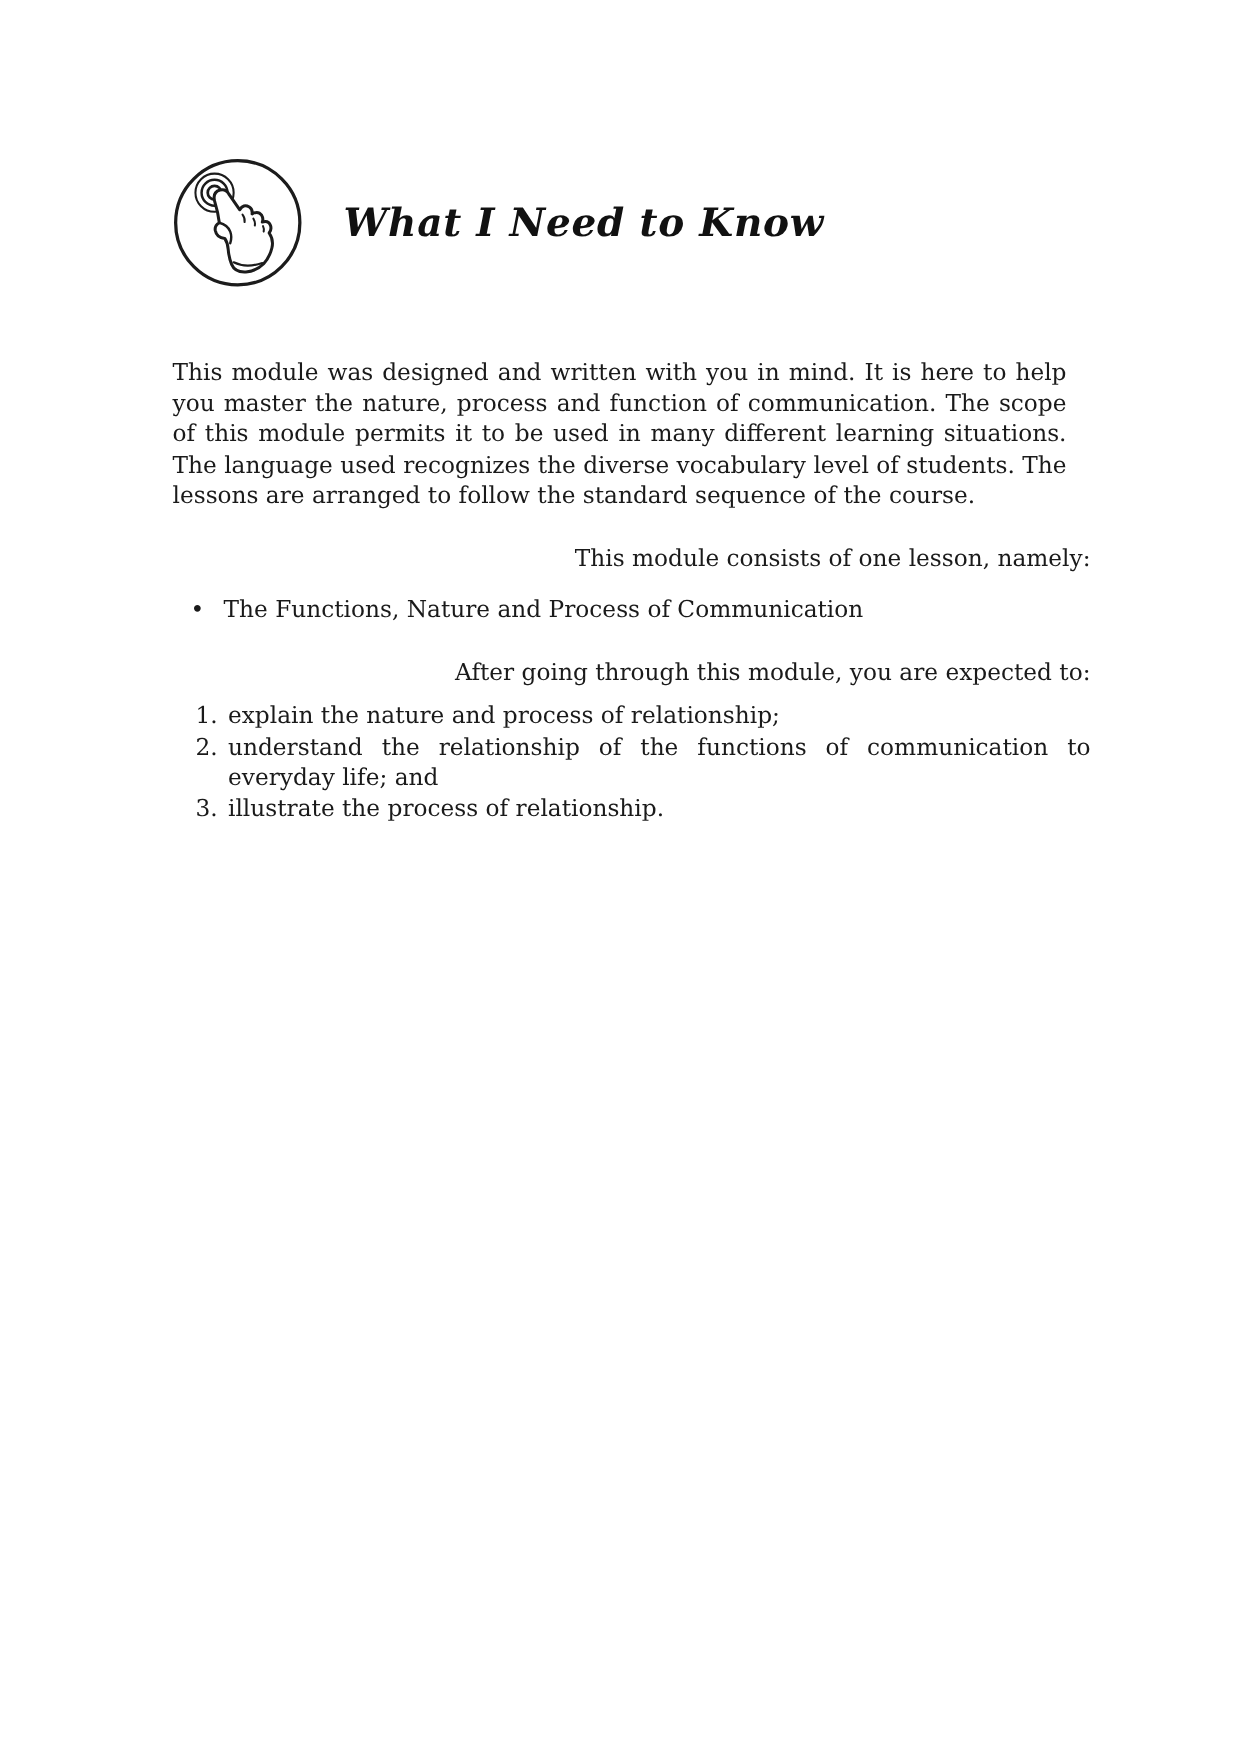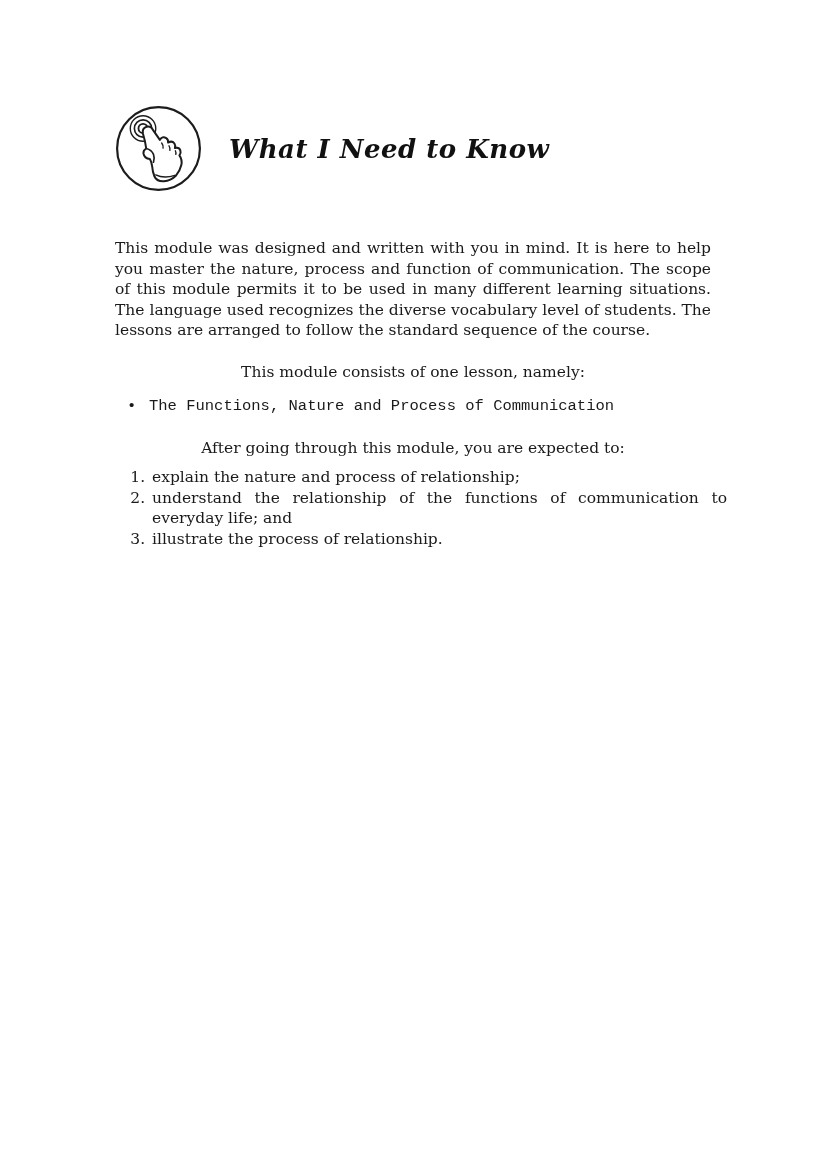--- a/index.html
+++ b/index.html
@@ -38,26 +38,25 @@
   
   .section-body {
     position: absolute;
     top: 222px;
     left: 99px;
     width: 628px;
     font-size: 15.5px;
     line-height: 20.5px;
   }
   .intro-paragraph { margin: 16px; text-align: justify; }
-  .lead-paragraph { margin: 21px 0 0 0; text-align: center; }
+  .lead-paragraph { margin: 21px 0 0 0; text-align: right; }
   .lesson-list {
     margin: 14px 0 0 0;
     padding-left: 38px;
     list-style: none;
-    font-family: Liberation Mono, monospace;
   }
   .lesson-list li { position: relative; padding-left: 12px; }
   .lesson-list li::before {
     content: "\2022";
     position: absolute;
     left: -10px;
     top: 0;
   }
   .objectives-list {
     margin: 9px 0 0 0;

